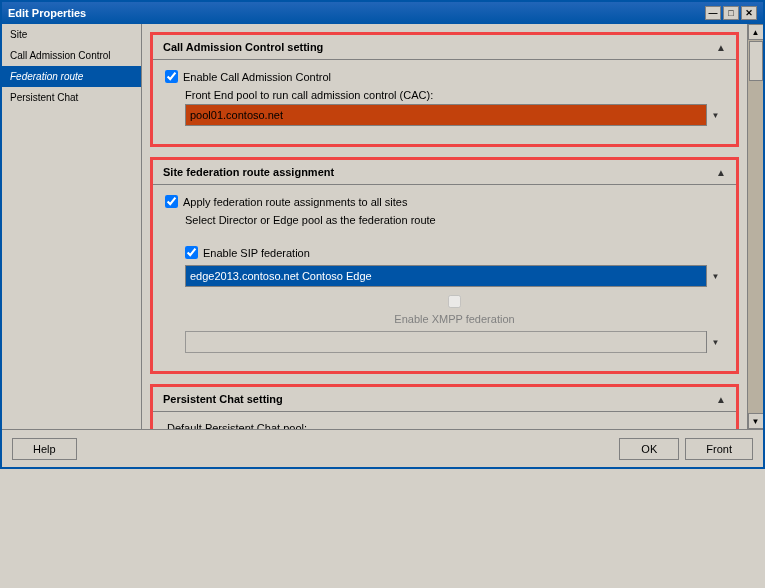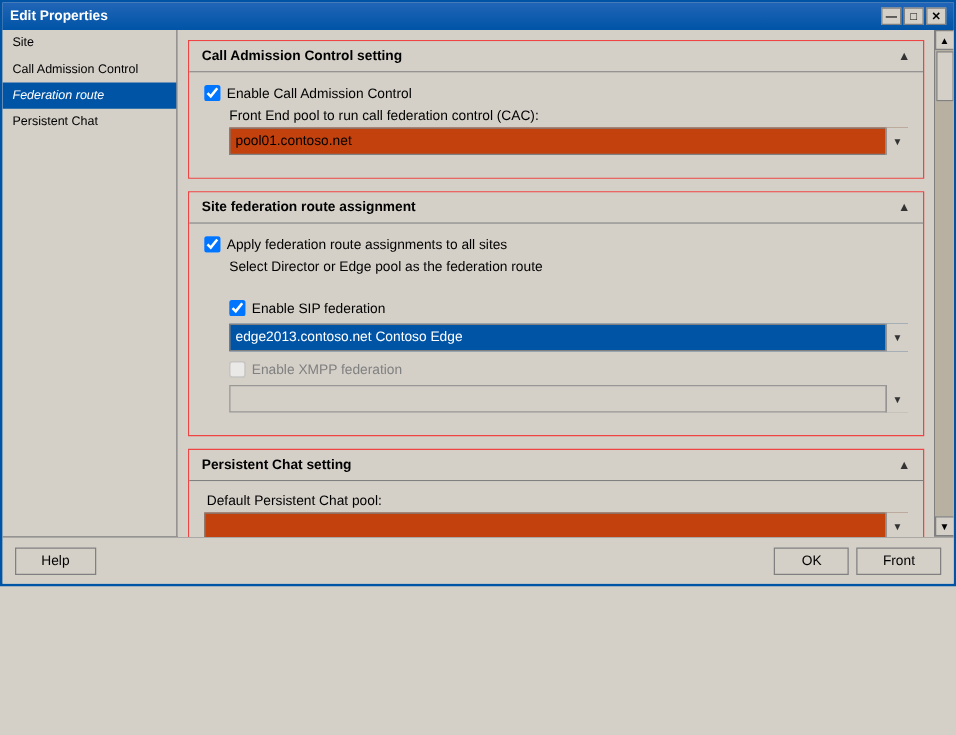--- a/index.html
+++ b/index.html
@@ -79,21 +79,21 @@
       font-style: italic;
     }
     .content-area {
       flex: 1;
       background: #d4d0c8;
       overflow-y: auto;
       padding: 0;
     }
     .section {
       margin: 0 8px 0 8px;
-      border: 1px solid #ef4444;
+      border: 3px solid #ef4444;
       background: #d4d0c8;
       margin-bottom: 10px;
     }
     .section-header {
       background: #d4d0c8;
       padding: 6px 10px;
       font-weight: bold;
       font-size: 11px;
       display: flex;
       align-items: center;
@@ -267,21 +267,21 @@
             <div class="section">
               <div class="section-header">
                 <span>Call Admission Control setting</span>
                 <span class="section-arrow">▲</span>
               </div>
               <div class="section-body">
                 <div class="checkbox-row">
                   <input type="checkbox" checked="" style="">
                   <span class="label-text">Enable Call Admission Control</span>
                 </div>
-                <div class="field-label indent">Front End pool to run call federation control (CAC):</div>
+                <div class="field-label indent">Front End pool to run call admission control (CAC):</div>
                 <div class="dropdown-row indent">
                   <div class="dropdown-container">
                     <select>
                       <option>pool01.contoso.net</option>
                     </select>
                     <div class="dropdown-arrow">▼</div>
                   </div>
                 </div>
               </div>
             </div>
@@ -302,21 +302,21 @@
                   <span class="label-text">Enable SIP federation</span>
                 </div>
                 <div class="dropdown-row indent">
                   <div class="dropdown-container">
                     <select style="background:#0054a6; color:white;">
                       <option style="background:#0054a6; color:white;">edge2013.contoso.net   Contoso   Edge</option>
                     </select>
                     <div class="dropdown-arrow">▼</div>
                   </div>
                 </div>
-                <div class="checkbox-row indent" style="margin-top:4px;">
+                <div class="checkbox-row indent" style="margin-top:4px;flex-direction:column;">
                   <input type="checkbox" disabled="" style="">
                   <span class="label-disabled">Enable XMPP federation</span>
                 </div>
                 <div class="dropdown-row indent xmpp-dropdown">
                   <div class="dropdown-container">
                     <select disabled="" style="background:#d4d0c8; color:#808080;">
                       <option></option>
                     </select>
                     <div class="dropdown-arrow">▼</div>
                   </div>

